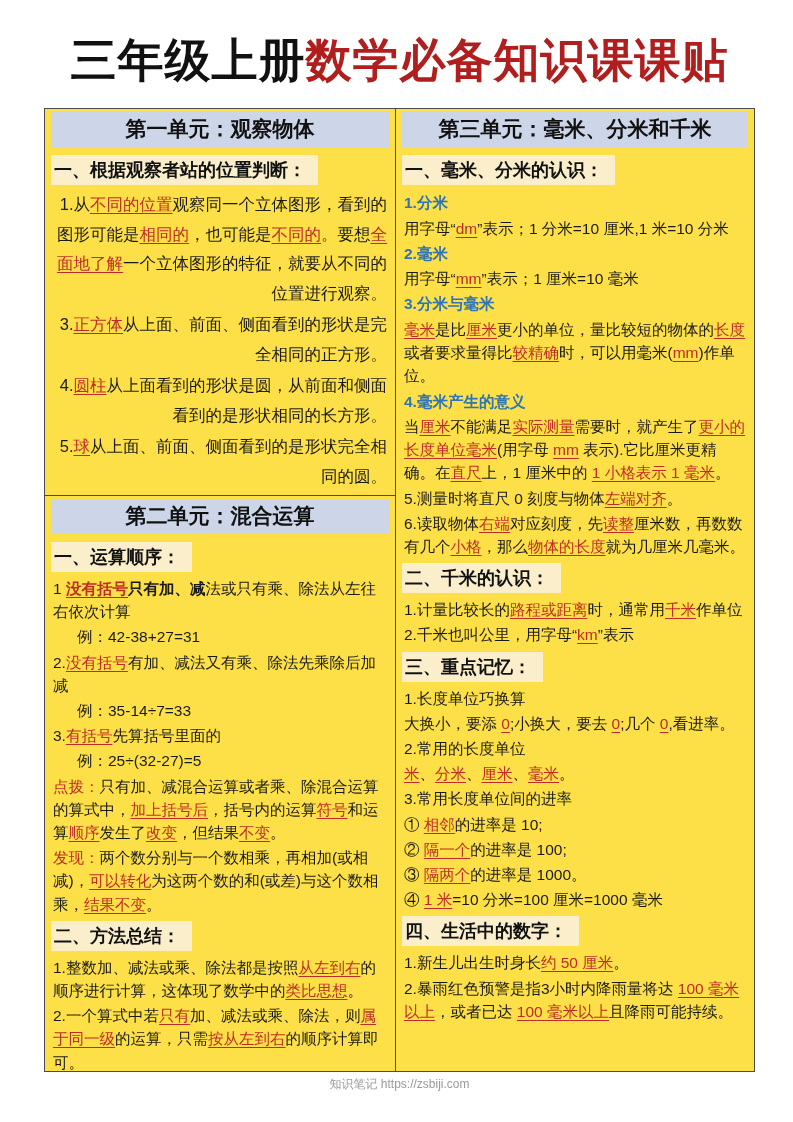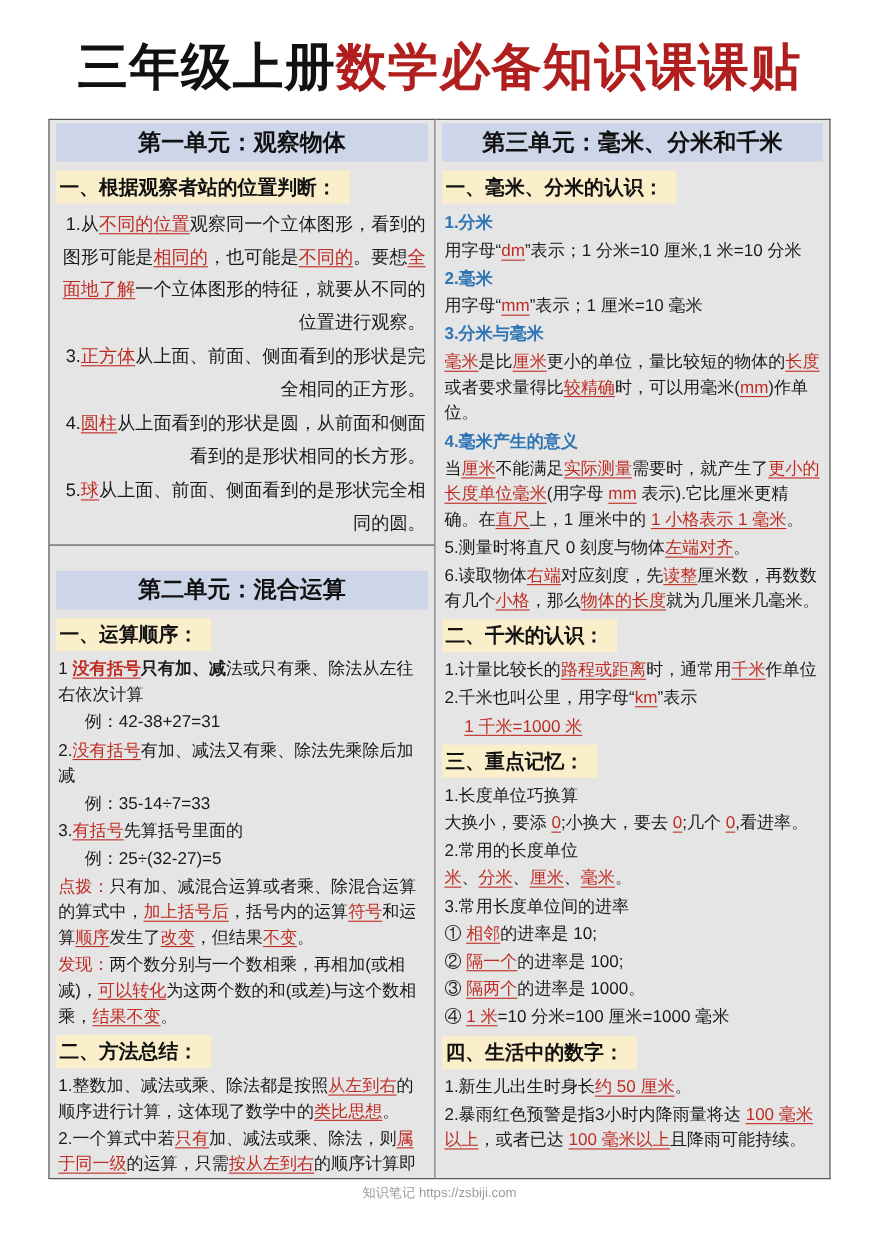--- a/index.html
+++ b/index.html
@@ -2,26 +2,26 @@
 <html><head>
 <meta charset="utf-8">
 <style>
   html,body{margin:0;padding:0;background:#ffffff;}
   body{width:793px;height:1122px;overflow:hidden;font-family:"Liberation Sans",sans-serif;}
   .page{box-sizing:border-box;width:793px;height:938px;padding:26px 38px 0 44px;position:relative;}
   .title{text-align:center;font-family:"Liberation Serif",serif;font-weight:bold;font-size:46px;margin:4px 0 16px 0;letter-spacing:1px;white-space:nowrap;}
   .t-black{color:#111111;}
   .t-red{color:#b01e1e;}
   .content{display:flex;height:964px;}
-  .col{box-sizing:border-box;overflow:hidden;background:#e5e5e5;}
+  .col{box-sizing:border-box;overflow:hidden;background:#fde047;}
   .col-left{width:352px;border:1px solid #4a4a4a;display:flex;flex-direction:column;}
   .col-right{flex:1;border:1px solid #4a4a4a;border-left:none;}
   .unit{box-sizing:border-box;padding:2px 6px;}
   .unit-1{height:420px;border-bottom:1px solid #4a4a4a;}
-  .unit-2{flex:1;margin-top:20px;}
+  .unit-2{flex:1;}
   .unit-header{background:#cdd6e9;text-align:center;font-weight:bold;font-size:21px;color:#111;padding:3px 0 4px 0;margin:1px 0 5px 0;font-family:"Liberation Serif",serif;}
   .sec-heading{display:inline-block;background:#fbeecb;font-weight:bold;font-size:18px;color:#111;padding:3px 12px 3px 3px;margin:3px 0 4px 0;font-family:"Liberation Serif",serif;}
   .para{margin:1px 2px 2px 2px;color:#1a1a1a;}
   .unit-1 .para{font-size:16.5px;line-height:29.5px;text-align:right;}
   .unit-2 .para,.unit-3 .para{font-size:15.5px;line-height:23.2px;}
   .example{padding-left:24px;}
   .indent{padding-left:18px;}
   .subhead{color:#2f74b5;font-size:15.5px;line-height:23.5px;margin:2px;font-weight:bold;}
   .red{color:#bf2c24;}
   .bold{font-weight:bold;}
@@ -70,21 +70,20 @@
           <p class="para"><span>用字母“</span><span class="red ul">mm</span><span>”表示；1 厘米=10 毫米</span></p>
           <div class="subhead">3.分米与毫米</div>
           <p class="para"><span class="red ul">毫米</span><span>是比</span><span class="red ul">厘米</span><span>更小的单位，量比较短的物体的</span><span class="red ul">长度</span><span>或者要求量得比</span><span class="red ul">较精确</span><span>时，可以用毫米(</span><span class="red ul">mm</span><span>)作单位。</span></p>
           <div class="subhead">4.毫米产生的意义</div>
           <p class="para"><span>当</span><span class="red ul">厘米</span><span>不能满足</span><span class="red ul">实际测量</span><span>需要时，就产生了</span><span class="red ul">更小的长度单位毫米</span><span>(用字母 </span><span class="red ul">mm</span><span> 表示).它比厘米更精确。在</span><span class="red ul">直尺</span><span>上，1 厘米中的 </span><span class="red ul">1 小格表示 1 毫米</span><span>。</span></p>
           <p class="para"><span>5.测量时将直尺 0 刻度与物体</span><span class="red ul">左端对齐</span><span>。</span></p>
           <p class="para"><span>6.读取物体</span><span class="red ul">右端</span><span>对应刻度，先</span><span class="red ul">读整</span><span>厘米数，再数数有几个</span><span class="red ul">小格</span><span>，那么</span><span class="red ul">物体的长度</span><span>就为几厘米几毫米。</span></p>
           <div><div class="sec-heading">二、千米的认识：</div></div>
           <p class="para"><span>1.计量比较长的</span><span class="red ul">路程或距离</span><span>时，通常用</span><span class="red ul">千米</span><span>作单位</span></p>
           <p class="para"><span>2.千米也叫公里，用字母“</span><span class="red ul">km</span><span>”表示</span></p>
-          <p class="para indent"><span class="red ul">1 千米=1000 米</span></p>
           <div><div class="sec-heading">三、重点记忆：</div></div>
           <p class="para"><span>1.长度单位巧换算</span></p>
           <p class="para"><span>大换小，要添 </span><span class="red ul">0</span><span>;小换大，要去 </span><span class="red ul">0</span><span>;几个 </span><span class="red ul">0</span><span>,看进率。</span></p>
           <p class="para"><span>2.常用的长度单位</span></p>
           <p class="para"><span class="red ul">米</span><span>、</span><span class="red ul">分米</span><span>、</span><span class="red ul">厘米</span><span>、</span><span class="red ul">毫米</span><span>。</span></p>
           <p class="para"><span>3.常用长度单位间的进率</span></p>
           <p class="para"><span>① </span><span class="red ul">相邻</span><span>的进率是 10;</span></p>
           <p class="para"><span>② </span><span class="red ul">隔一个</span><span>的进率是 100;</span></p>
           <p class="para"><span>③ </span><span class="red ul">隔两个</span><span>的进率是 1000。</span></p>
           <p class="para"><span>④ </span><span class="red ul">1 米</span><span>=10 分米=100 厘米=1000 毫米</span></p>

